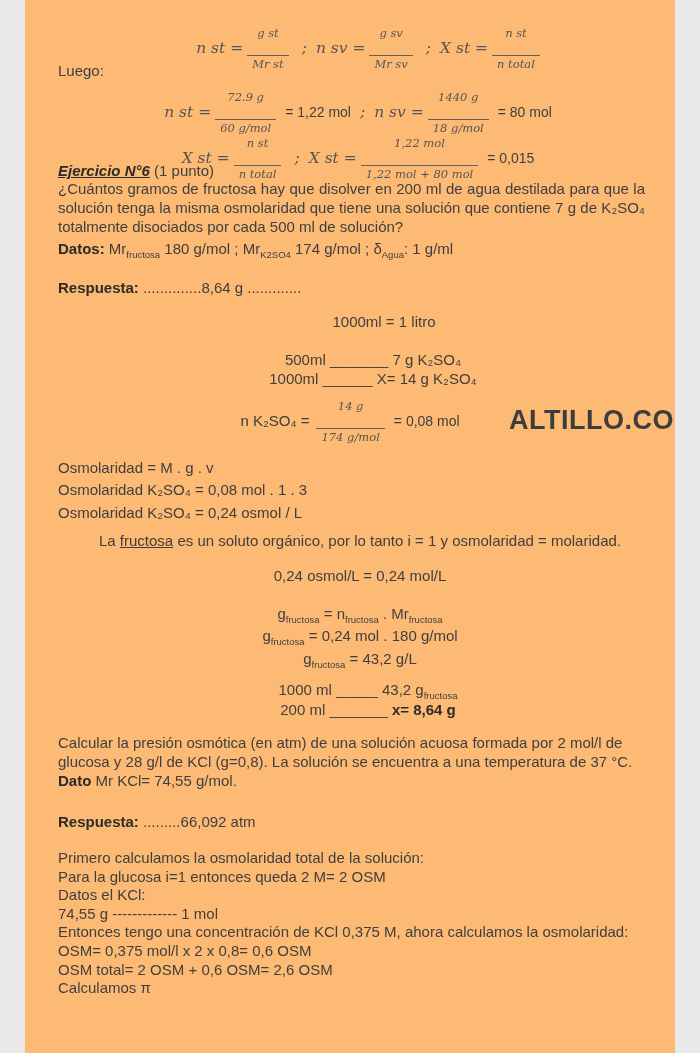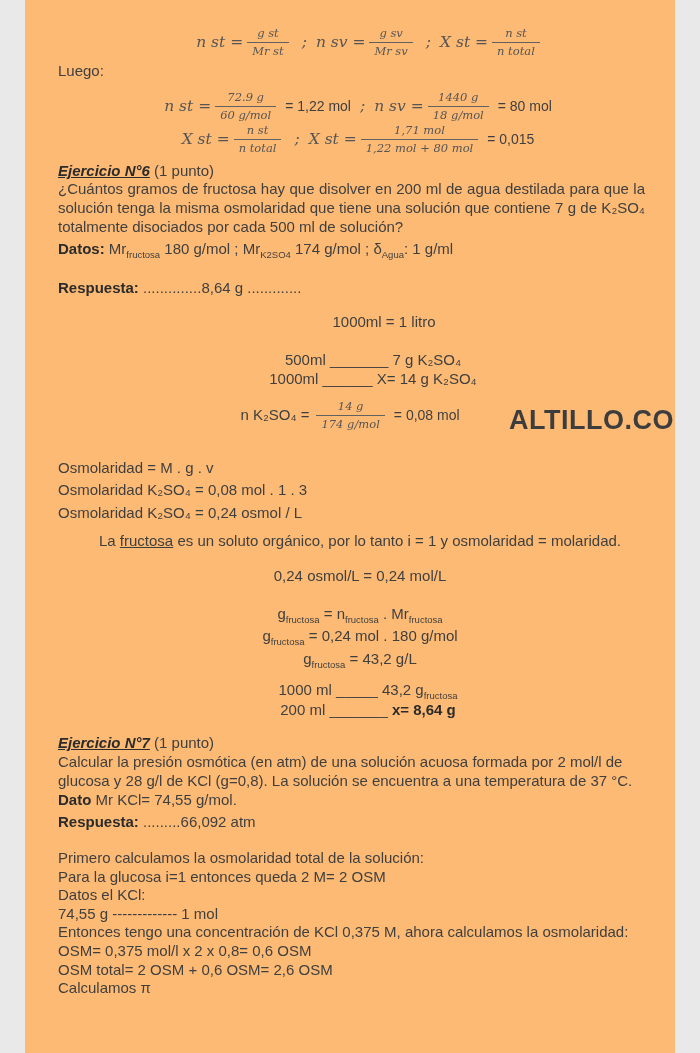--- a/index.html
+++ b/index.html
@@ -11,21 +11,21 @@
   }
   .abs{position:absolute;}
   .l{left:33px;}
   .lr{left:33px;right:30px;}
   .center{left:0;right:0;text-align:center;}
   .math{font-family:"DejaVu Serif",serif;font-style:italic;color:#555555;font-size:15.5px;}
   .math .res{font-family:"Liberation Sans","DejaVu Sans",sans-serif;font-style:normal;font-size:14px;color:#3f3f3f;margin-left:5px;}
   .math .sep{margin:0 9px;}
   .sanslead{font-family:"Liberation Sans","DejaVu Sans",sans-serif;font-style:normal;font-size:15px;color:#3f3f3f;margin-right:3px;}
   .frac{display:inline-block;vertical-align:middle;text-align:center;margin:0 4px;}
-  .frac .num{display:block;border-bottom:1px solid #616161;padding:0 5px 2px;font-size:11.5px;line-height:13px;}
+  .frac .num{display:block;border-bottom:1px solid #616161;padding:0 5px 15px;font-size:11.5px;line-height:13px;}
   .frac .den{display:block;padding:2px 5px 0;font-size:11.5px;line-height:13px;}
   .heading{font-weight:700;font-style:italic;text-decoration:underline;color:#2b2b2b;}
   .b{font-weight:700;color:#2b2b2b;}
   .u{text-decoration:underline;}
   sub{font-size:9.5px;line-height:0;}
   .justify{text-align:justify;line-height:18.8px;}
   .lh19{line-height:19px;}
   .lh22{line-height:22.3px;}
   .lh20{line-height:20px;}
   .lh186{line-height:18.6px;}
@@ -42,21 +42,21 @@
     <span>n st =</span><span class="frac"><span class="num">g st</span><span class="den">Mr st</span></span><span class="sep">;</span><span>n sv =</span><span class="frac"><span class="num">g sv</span><span class="den">Mr sv</span></span><span class="sep">;</span><span>X st =</span><span class="frac"><span class="num">n st</span><span class="den">n total</span></span>
   </div>
 
   <div class="abs l" style="top:62px;">Luego:</div>
 
   <div class="abs center" style="top:91px;transform:translateX(8px);">
     <div class="math">
       <span>n st =</span><span class="frac"><span class="num">72.9 g</span><span class="den">60 g/mol</span></span><span class="res">= 1,22 mol</span><span class="sep">;</span><span>n sv =</span><span class="frac"><span class="num">1440 g</span><span class="den">18 g/mol</span></span><span class="res">= 80 mol</span>
     </div>
     <div class="math row2">
-      <span>X st =</span><span class="frac"><span class="num">n st</span><span class="den">n total</span></span><span class="sep">;</span><span>X st =</span><span class="frac"><span class="num">1,71 mol</span><span class="den">1,22 mol + 80 mol</span></span><span class="res">= 0,015</span>
+      <span>X st =</span><span class="frac"><span class="num">n st</span><span class="den">n total</span></span><span class="sep">;</span><span>X st =</span><span class="frac"><span class="num">1,22 mol</span><span class="den">1,22 mol + 80 mol</span></span><span class="res">= 0,015</span>
     </div>
   </div>
 
   <div class="abs lr" style="top:161px;">
     <div class="lh19">
       <span class="heading">Ejercicio N°6</span>
       <span>(1 punto)</span>
     </div>
     <div class="justify">¿Cuántos gramos de fructosa hay que disolver en 200 ml de agua destilada para que la solución tenga la misma osmolaridad que tiene una solución que contiene 7 g de K₂SO₄ totalmente disociados por cada 500 ml de solución?</div>
     <div class="lh19 mt3">
@@ -123,24 +123,20 @@
       <span>1000 ml _____ 43,2 g</span><sub>fructosa</sub>
     </div>
     <div>
       <span>200 ml _______</span>
       <span class="b">x= 8,64 g</span>
     </div>
   </div>
 
   <div class="abs lr" style="top:733px;">
     <div class="lh19">
-      <span class="heading">Ejercicio N°7</span>
-      <span>(1 punto)</span>
-    </div>
-    <div class="lh19">
       <span>Calcular la presión osmótica (en atm) de una solución acuosa formada por 2 mol/l de glucosa y 28 g/l de KCl (g=0,8). La solución se encuentra a una temperatura de 37 °C.</span>
       <span class="b">Dato</span>
       <span>Mr KCl= 74,55 g/mol.</span>
     </div>
   </div>
 
   <div class="abs l" style="top:813px;">
     <span class="b">Respuesta:</span>
     <span>.........</span><span>66,092 atm</span>
   </div>

